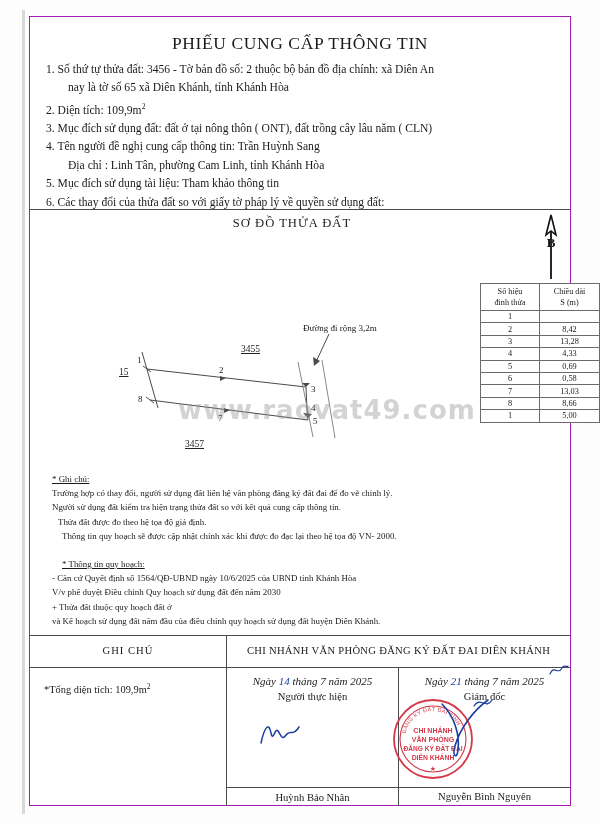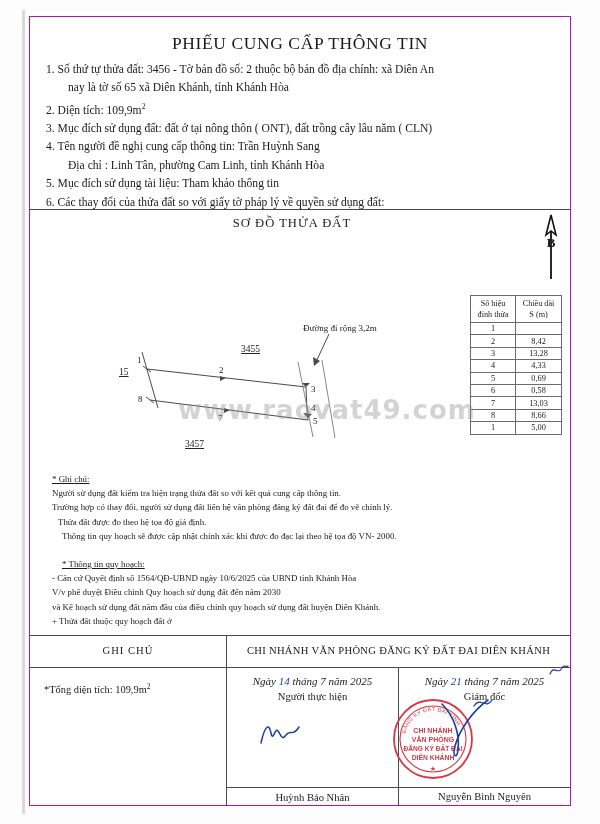--- a/index.html
+++ b/index.html
@@ -91,27 +91,26 @@
     width: 26px;
     text-align: center;
     font-size: 13px;
     font-weight: bold;
     font-family: "Liberation Serif", serif;
   }
 
   
   .vtable {
     position: absolute;
-    left: 440px;
+    left: 450px;
     top: 266px;
-    width: 92px;
+    width: 120px;
     border-collapse: collapse;
     font-size: 8.3px;
     background: #fff;
-    margin-top: 12px;
   }
   .vtable td, .vtable th {
     border: 1px solid #6b6b6b;
     text-align: center;
     padding: 0;
     font-weight: normal;
     line-height: 11px;
   }
   .vtable th { padding: 2px 1px; font-size: 8.2px; }
   .vt-body td { height: 11.4px; }
@@ -355,32 +354,32 @@
             <td>1</td>
             <td>5,00</td>
           </tr>
         </tbody>
     </table>
 
     <div class="watermark">www.raovat49.com</div>
 
     <div class="notes">
       <div class="head">* Ghi chú:</div>
+      <div>Trường hợp có thay đổi, người sử dụng đất liên hệ văn phòng đăng ký đất đai để đo vẽ chỉnh lý.</div>
       <div>Người sử dụng đất kiểm tra hiện trạng thửa đất so với kết quả cung cấp thông tin.</div>
-      <div>Trường hợp có thay đổi, người sử dụng đất liên hệ văn phòng đăng ký đất đai để đo vẽ chỉnh lý.</div>
       <div class="ind1">Thửa đất được đo theo hệ tọa độ giả định.</div>
       <div class="ind2">Thông tin quy hoạch sẽ được cập nhật chính xác khi được đo đạc lại theo hệ tọa độ VN- 2000.</div>
     </div>
 
     <div class="plan">
       <div class="head">* Thông tin quy hoạch:</div>
       <div>- Căn cứ Quyết định số 1564/QĐ-UBND ngày 10/6/2025 của UBND tỉnh Khánh Hòa</div>
       <div class="ind1">V/v phê duyệt Điều chỉnh Quy hoạch sử dụng đất đến năm 2030</div>
+      <div class="ind2">+ Thửa đất thuộc quy hoạch đất ở</div>
       <div class="ind2">và Kế hoạch sử dụng đất năm đầu của điều chỉnh quy hoạch sử dụng đất huyện Diên Khánh.</div>
-      <div class="ind2">+ Thửa đất thuộc quy hoạch đất ở</div>
     </div>
 
     <div class="footer-sep"></div>
     <div class="ftbl">
       <div class="ft-hline" style="left:0; top:32px; width:540px;"></div>
       <div class="ft-vline" style="left:196px;"></div>
       <div class="ft-vline" style="left:368px; top:32px; height:139px;"></div>
       <div class="ft-hline" style="left:196px; top:152px; width:344px;"></div>
 
       <div class="ft-cell ghi-chu-head">GHI CHÚ</div>

